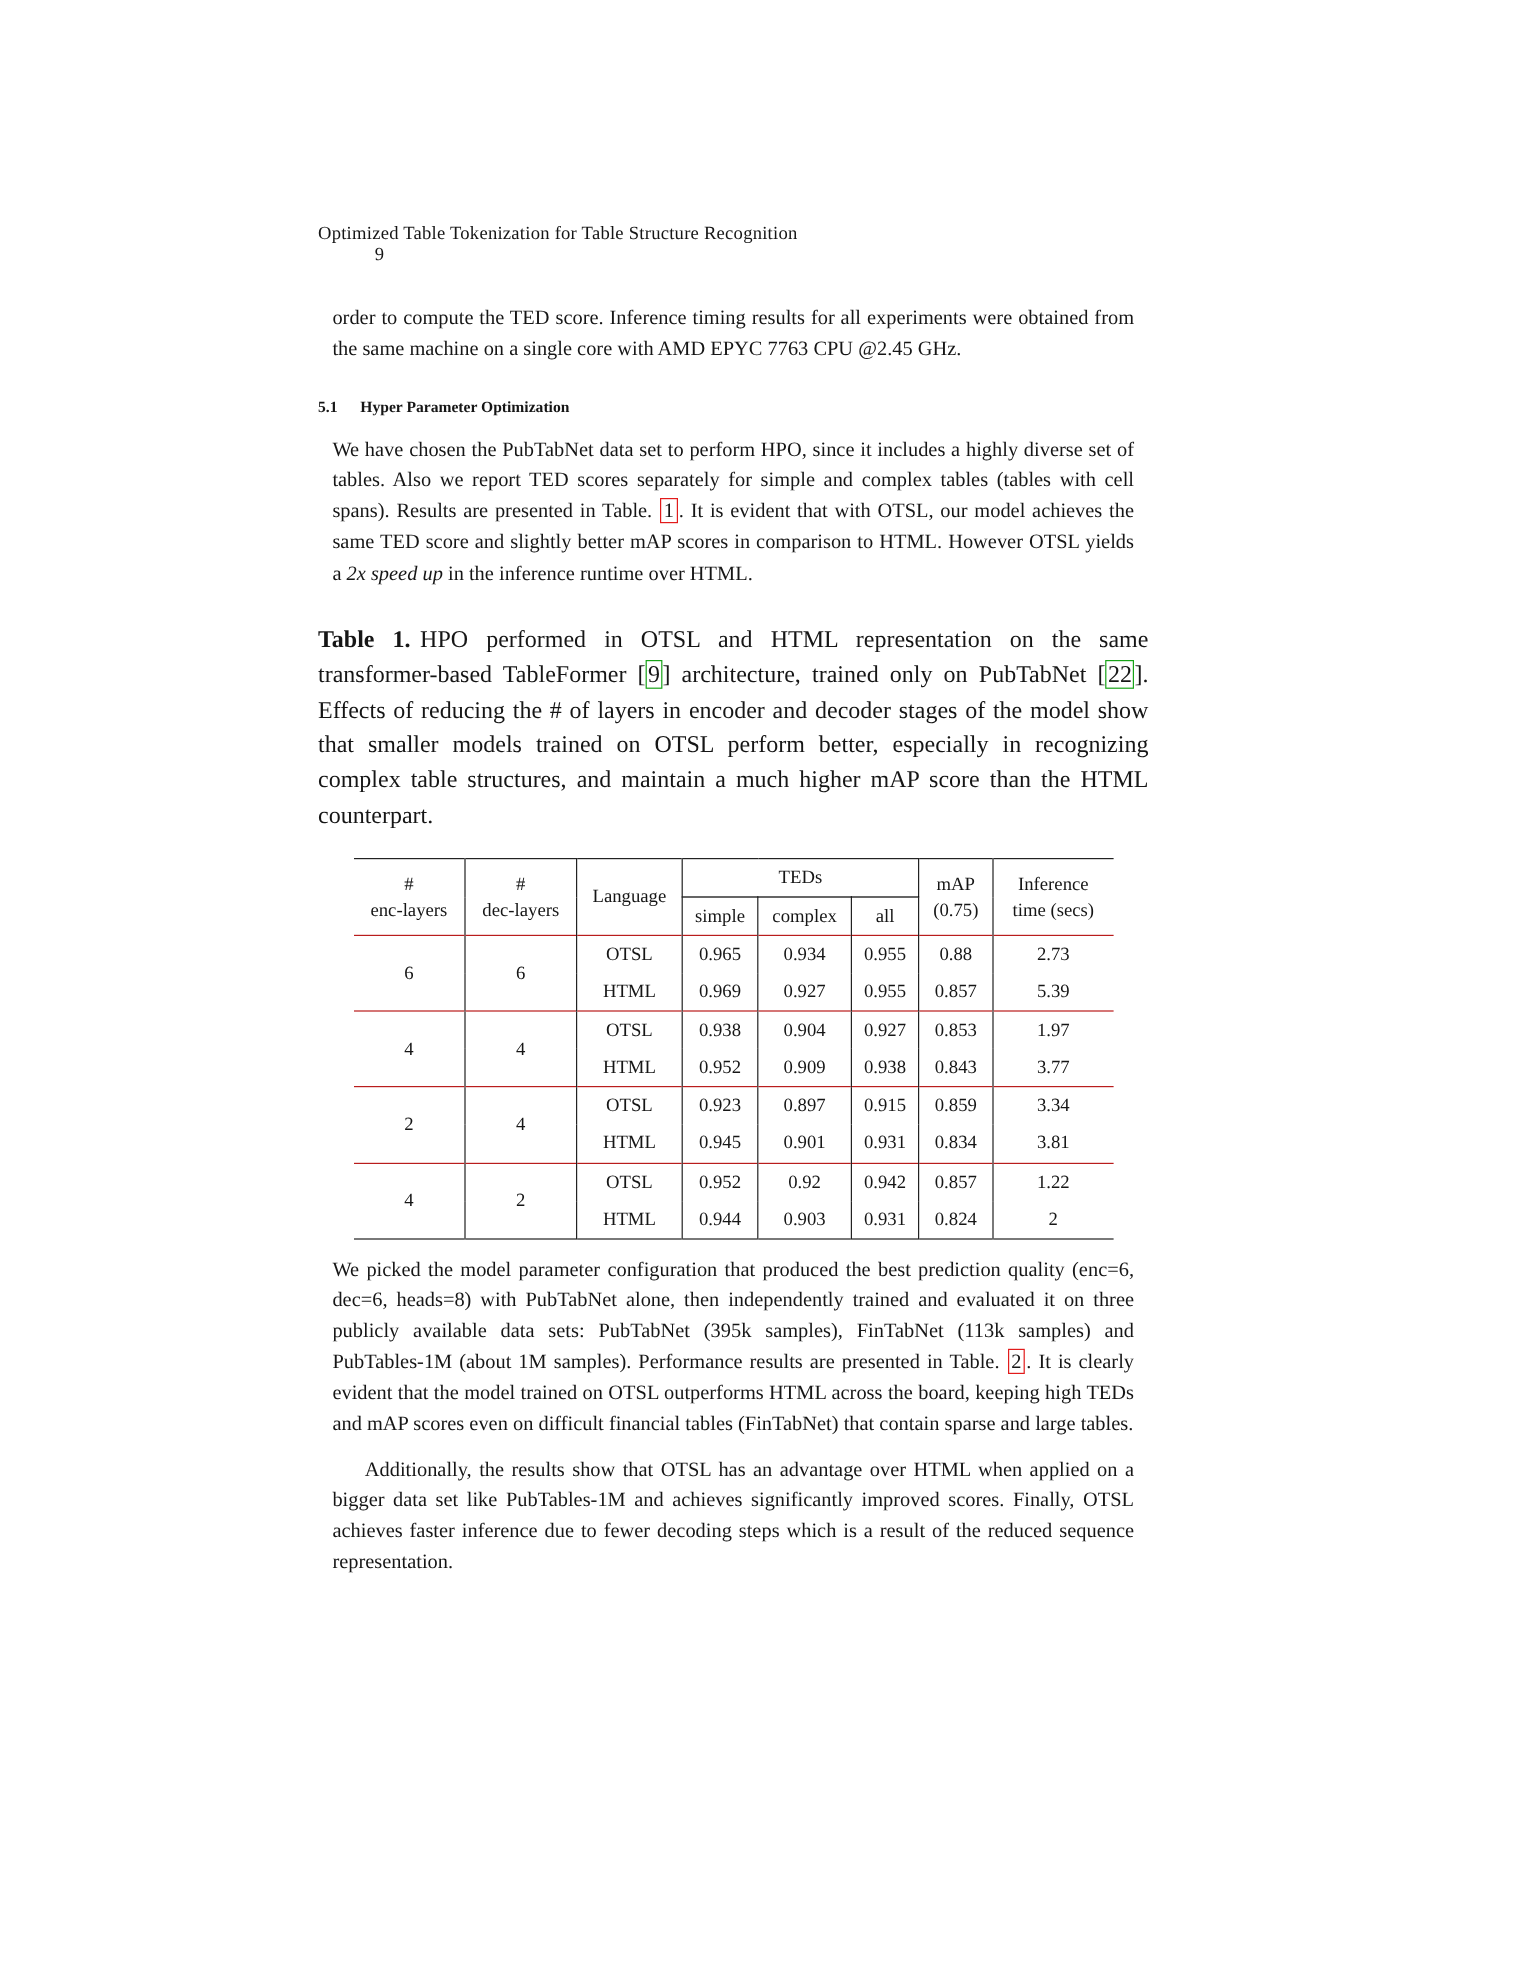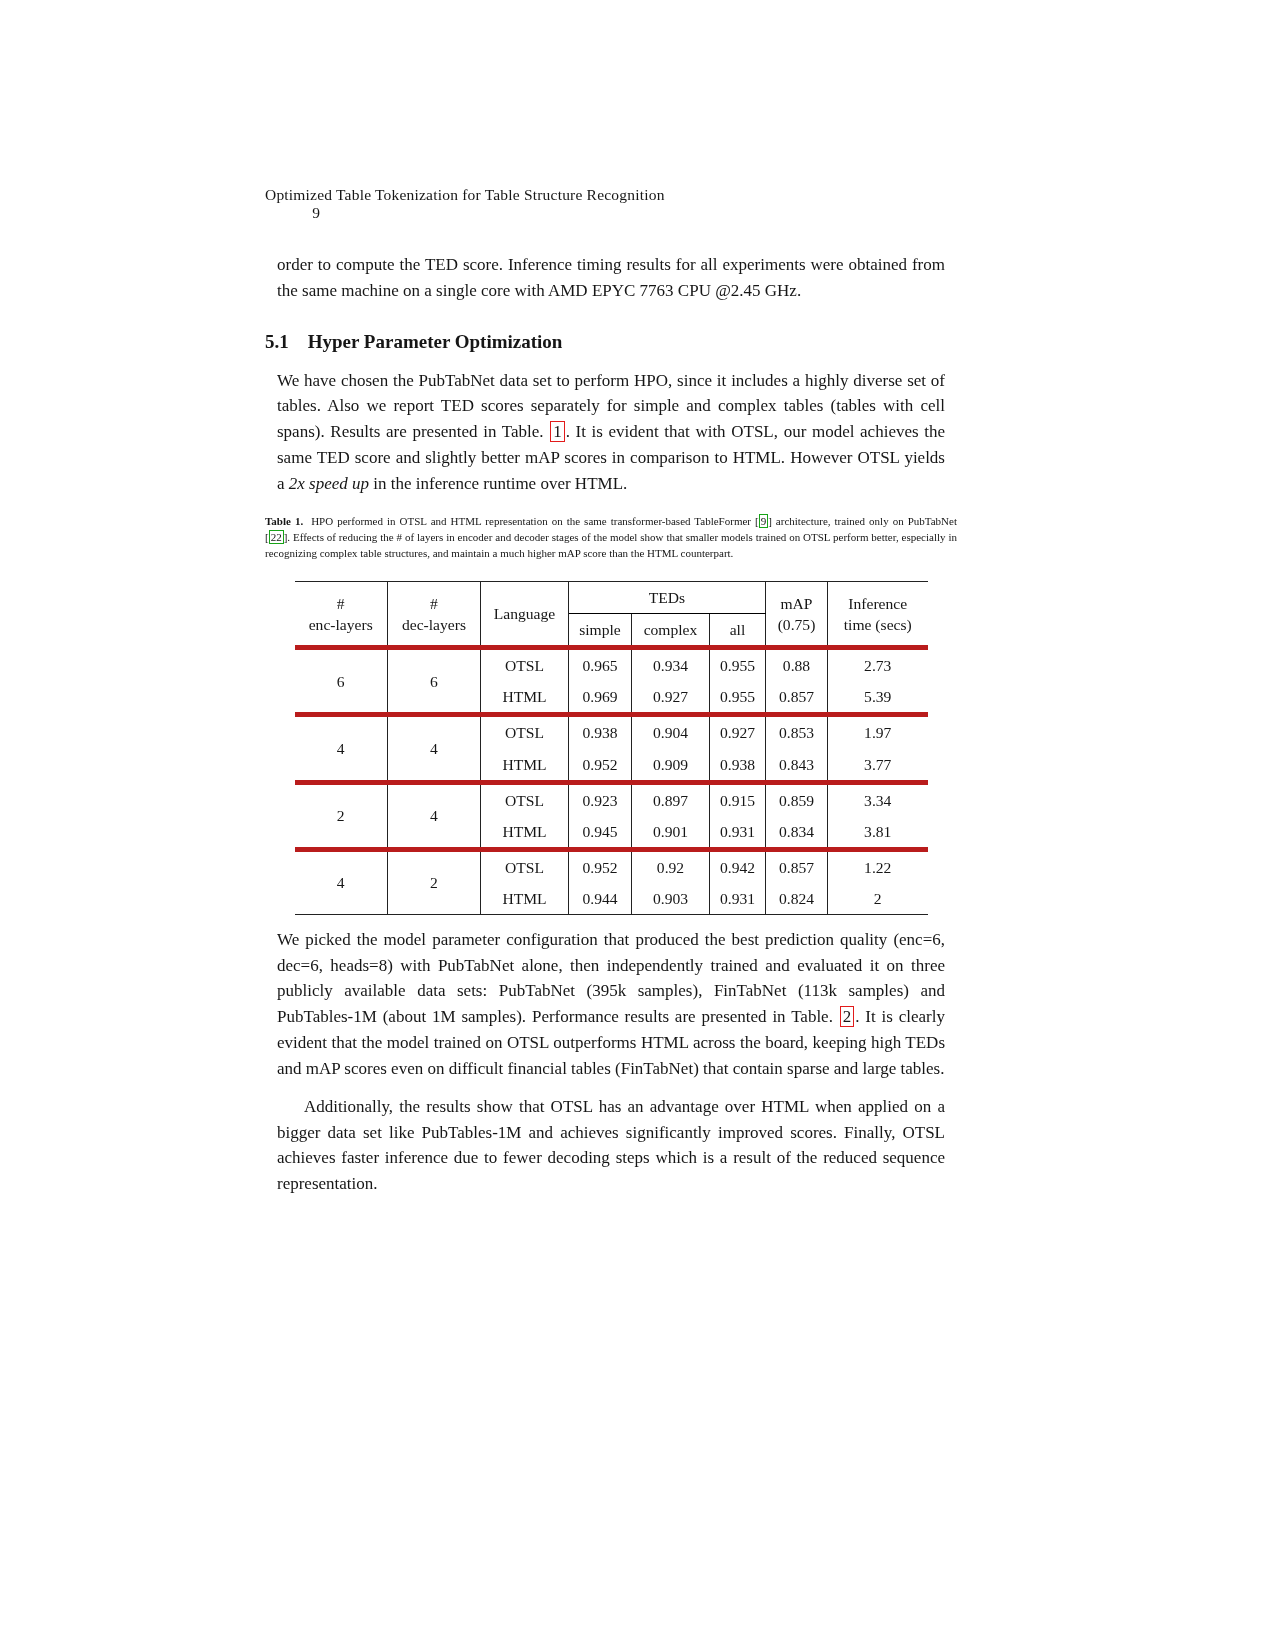--- a/index.html
+++ b/index.html
@@ -10,41 +10,41 @@
   }
   .page { width: 692px; margin-left: 265px; padding-top: 186px; }
 
   .running-head { display: flex; align-items: baseline; font-size: 15.5px; flex-direction: column; }
   .rh-title { flex: 1; text-align: center; letter-spacing: 0.2px; }
   .rh-num { width: 55px; text-align: right; }
 
   .body-par { font-size: 17px; line-height: 1.52; text-align: justify; margin: 12px; }
   .intro { margin-top: 30px; }
 
-  h2.section { font-size: 19px; font-weight: bold; margin: 27px 0 15px 0; }
+  h2.section { font-size: 13px; font-weight: bold; margin: 27px 0 15px 0; }
   h2.section .sec-num { margin-right: 19px; }
   h2.sec52 { margin-top: 80px; }
 
   .refbox { border: 1.5px solid #e21b1b; padding: 0 2px; margin: 0 1px; cursor: pointer; }
   .citebox { border: 1.5px solid #17a317; padding: 0 1px; cursor: pointer; }
 
-  .caption { font-size: 11px; line-height: 1.47; text-align: justify; margin: 16px 0 0 0; }
+  .caption { font-size: 20px; line-height: 1.47; text-align: justify; margin: 28px 0 0 0; }
   .cap-label { font-weight: bold; margin-right: 8px; }
 
   table.t1 {
     border-collapse: collapse; margin: 20px auto 0 auto; font-size: 15.6px;
     border-top: 1px solid #222; border-bottom: 1px solid #222;
   }
   .t1 th, .t1 td {
     font-weight: normal; text-align: center; vertical-align: middle;
     padding: 5px 9px; line-height: 1.35;
   }
   .vr { border-right: 1px solid #222; }
   .hb { border-bottom: 1px solid #000000; }
-  tr.gs th, tr.gs td { border-top: 5px solid #b91c1c; }
+  tr.gs th, tr.gs td { border-top: 1px solid #b91c1c; }
   .bd { font-weight: bold; }
   .c-enc { min-width: 93px; } .c-dec { min-width: 93px; } .c-lang { min-width: 88px; }
   .c-sim { min-width: 63px; margin-top: 21px; } .c-com { min-width: 78px; } .c-all { min-width: 56px; }
   .c-map { min-width: 62px; } .c-inf { min-width: 100px; }
 
   .indent { text-indent: 27px; }
 </style>
 </head>
 <body>
 

